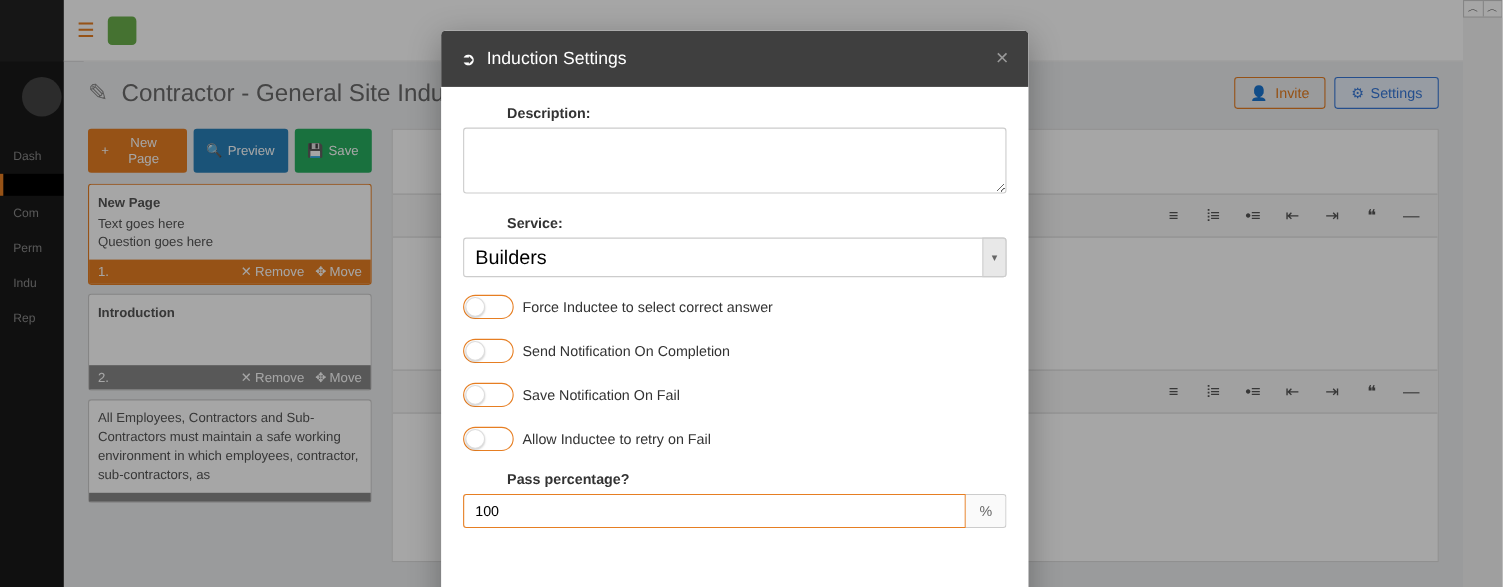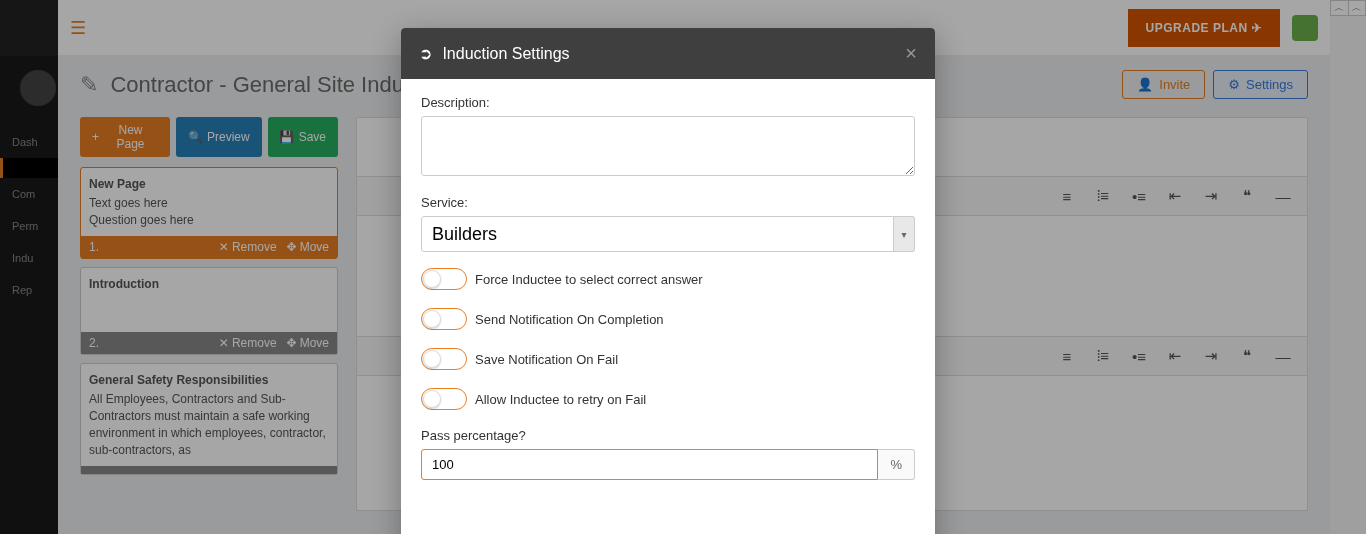--- a/index.html
+++ b/index.html
@@ -54,21 +54,21 @@
     
     .modal-backdrop { position: absolute; inset: 0; background: rgba(0,0,0,0.35); z-index: 50; }
 
     
     .modal { position: absolute; left: 401px; top: 28px; width: 534px; background: #fff; border-radius: 4px; z-index: 60; overflow: hidden; box-shadow: 0 8px 30px rgba(0,0,0,0.3); }
     .modal-header { background: #3f3f3f; color: #fff; padding: 14px 18px; display: flex; align-items: center; font-size: 16px; }
     .modal-header .close-x { margin-left: auto; color: #999; font-size: 20px; cursor: pointer; }
     .modal-body { padding: 16px 20px; height: 482px; overflow-y: auto; }
 
     .form-group { margin-bottom: 16px; }
-    .form-label { font-weight: normal; font-size: 13px; color: #333; margin-bottom: 6px; display: block; }
+    .form-label { font-weight: bold; font-size: 13px; color: #333; margin-bottom: 6px; display: block; margin-left: 40px; }
     .form-textarea { width: 100%; border: 1px solid #ccc; border-radius: 3px; min-height: 60px; resize: both; padding: 6px; font-family: inherit; }
     .form-select-wrap { position: relative; }
     .form-select { width: 100%; border: 1px solid #ccc; border-radius: 3px; padding: 7px 10px; font-size: 18px; appearance: none; background: #fff; }
     .select-caret { position: absolute; right: 0; top: 0; width: 22px; height: 100%; background: #e8e8e8; border: 1px solid #ccc; border-radius: 0 3px 3px 0; display: flex; align-items: center; justify-content: center; font-size: 10px; color: #666; pointer-events: none; }
 
     .toggle-row { display: flex; align-items: center; gap: 8px; margin-bottom: 18px; font-size: 13px; color: #333; }
     .toggle { width: 46px; height: 22px; border: 1.5px solid #e67e22; border-radius: 12px; position: relative; background: #fff; }
     .toggle .knob { position: absolute; left: 1px; top: 1px; width: 18px; height: 18px; background: #fff; border: 1px solid #ddd; border-radius: 50%; box-shadow: 0 1px 2px rgba(0,0,0,0.2); }
 
     .input-group { display: flex; border-radius: 14px; }
@@ -92,24 +92,20 @@
   <div class="sidebar-item">Dash</div>
   <div class="sidebar-item active"></div>
   <div class="sidebar-item">Com</div>
   <div class="sidebar-item">Perm</div>
   <div class="sidebar-item">Indu</div>
   <div class="sidebar-item">Rep</div>
 </div>
 
 <div class="topbar">
   <span class="hamburger">☰</span>
-  <button class="upgrade-btn">
-    <span>UPGRADE PLAN</span>
-    <span> ✈</span>
-  </button>
   <div class="brand-logo"></div>
 </div>
 
 <div class="main">
   <div class="page-header">
     <div class="page-title">
       <span style="color:#888">✎</span>
       <span>Contractor - General Site Induction</span>
     </div>
     <div class="header-actions">
@@ -178,21 +174,20 @@
               <span class="act">
                   <span>✥</span> 
                   <span>Move</span>
                 </span>
             </div>
           </div>
         </div>
 
         <div class="page-card inactive">
           <div class="page-card-body">
-            <b>General Safety Responsibilities</b>
             <div>All Employees, Contractors and Sub-Contractors must maintain a safe working environment in which employees, contractor, sub-contractors, as</div>
           </div>
           <div class="page-card-foot inactive">
             
             
           </div>
         </div>
 
       </div>
     </div>

